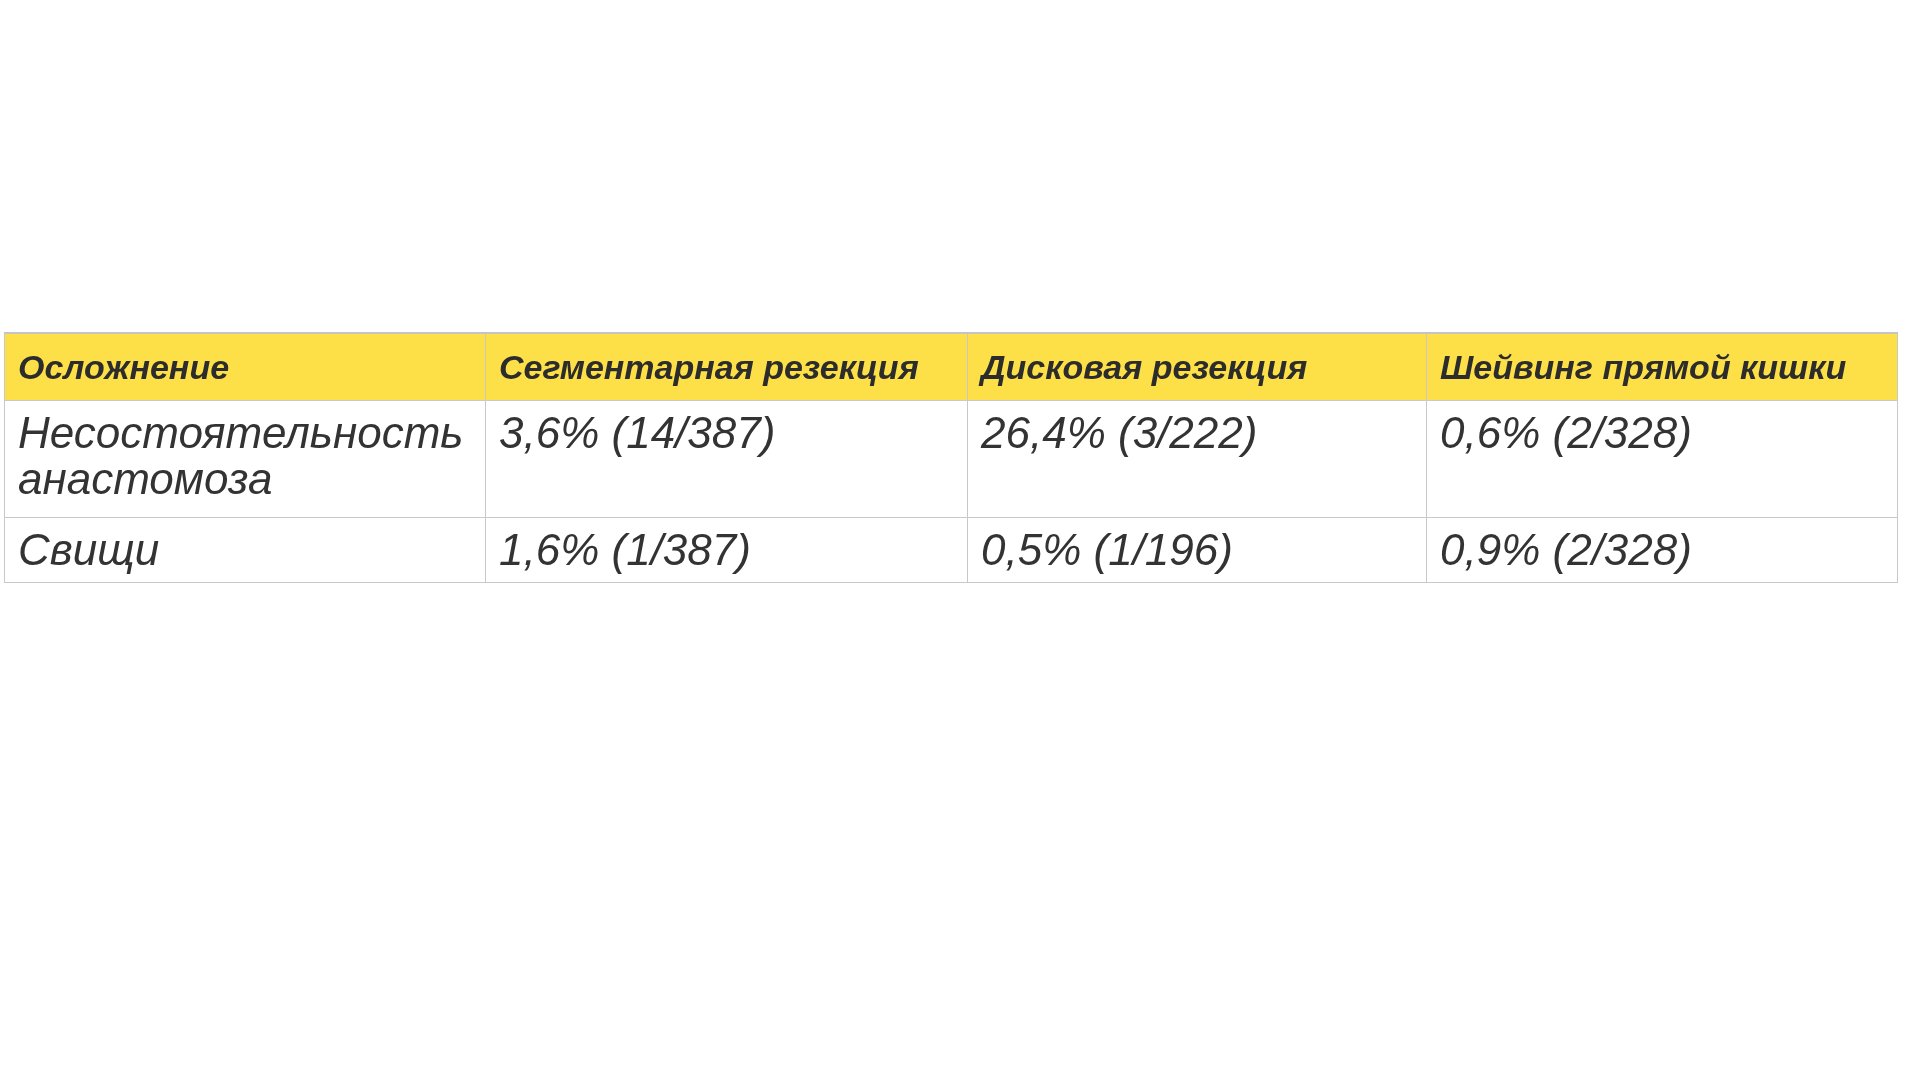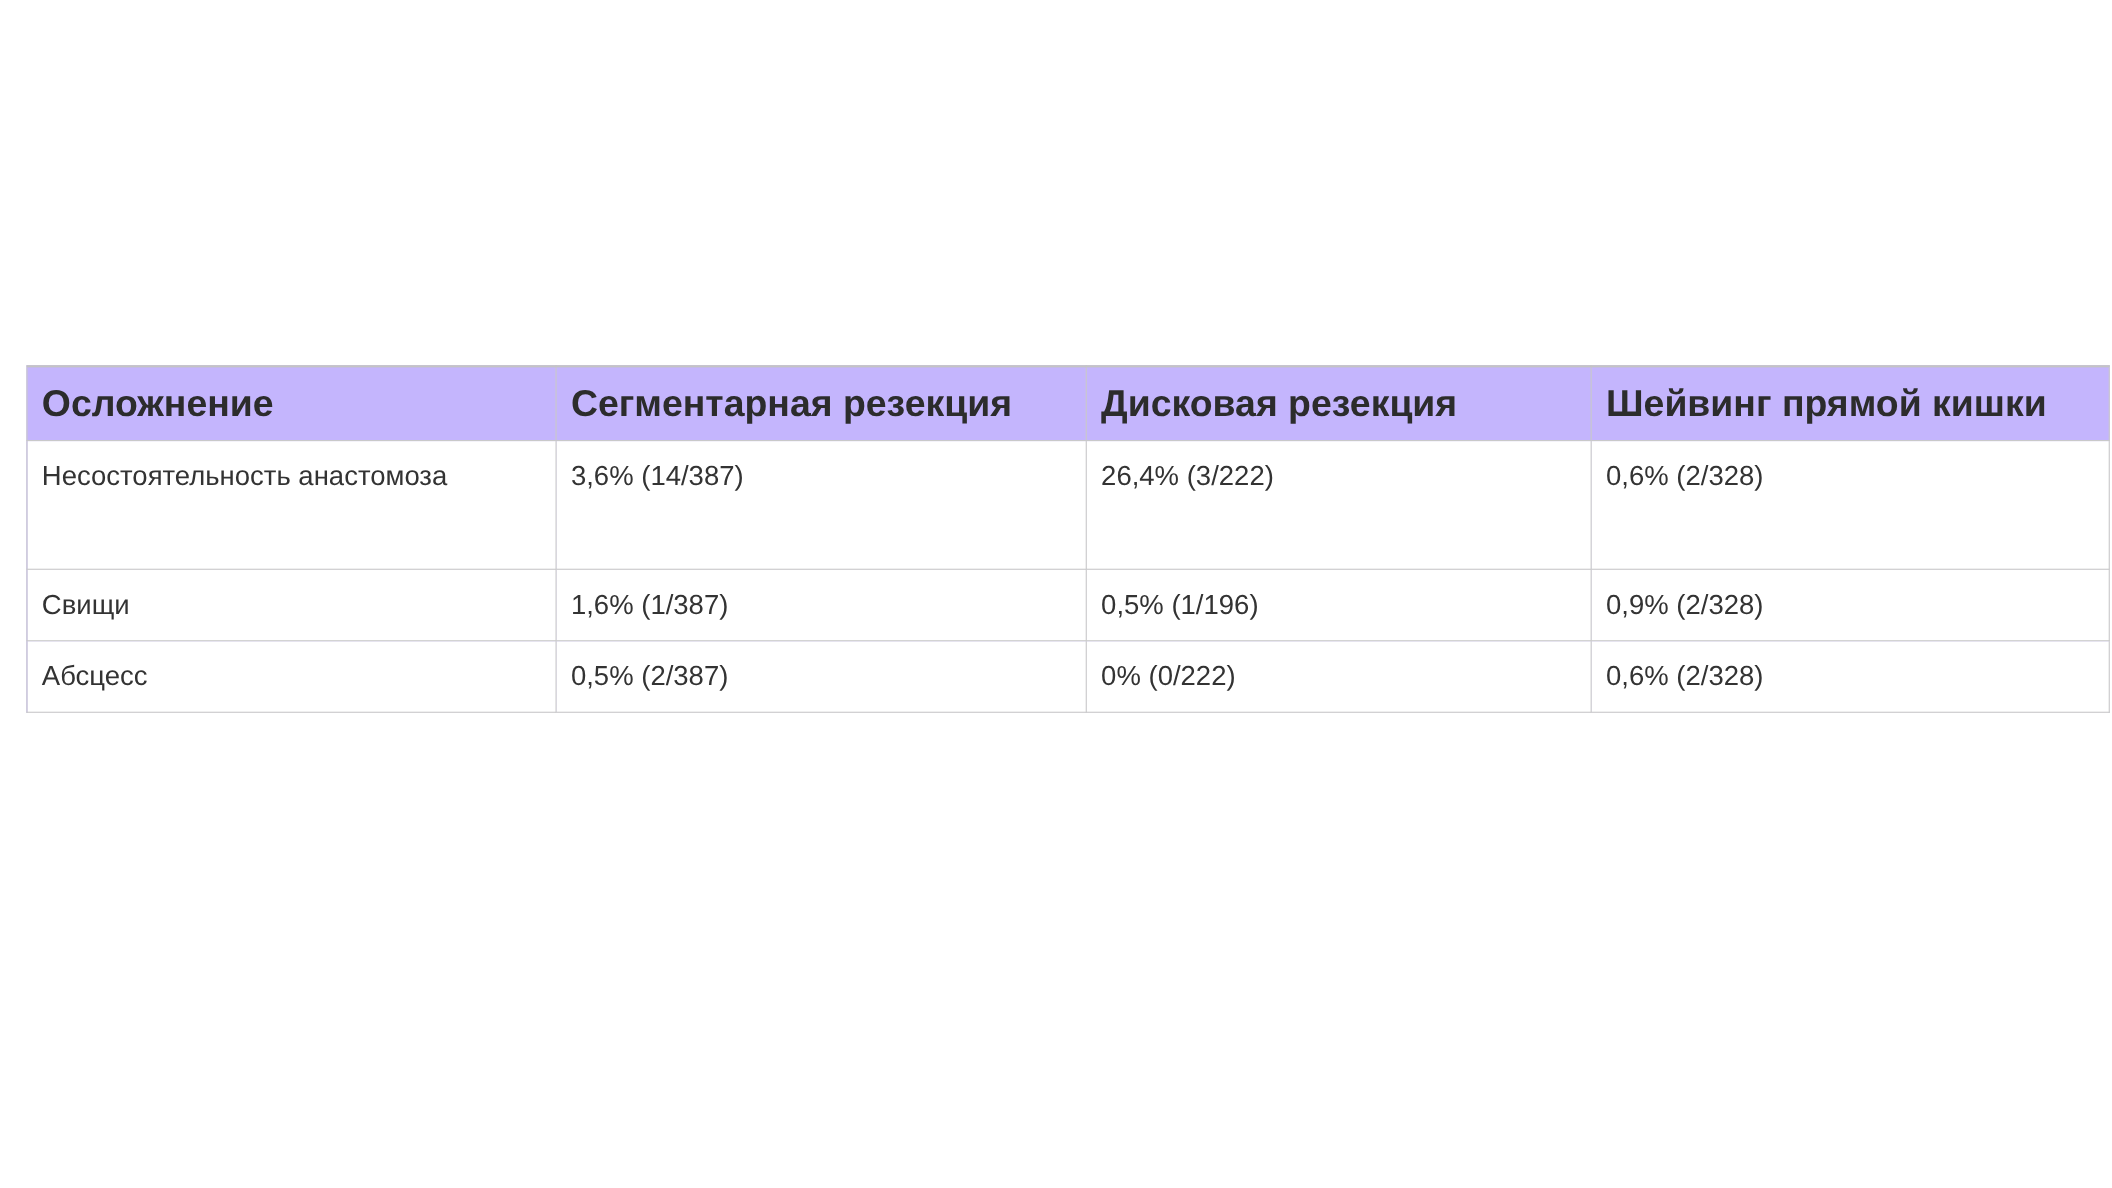--- a/index.html
+++ b/index.html
@@ -7,26 +7,27 @@
   .screen {
     position: relative;
     width: 1920px;
     height: 1080px;
     background: #ffffff;
     font-family: "Liberation Sans", "DejaVu Sans", sans-serif;
     overflow: hidden;
   }
   table.data-table {
     position: absolute;
-    left: 24px;
+    left: 4px;
     top: 332px;
     width: 1893px;
     border-collapse: collapse;
     table-layout: fixed;
-    background: #c4b5fd;
+    background: #fde047;
+    font-style: italic;
   }
   table.data-table, table.data-table th, table.data-table td {
     border: 1px solid #c9c9c9;
   }
   table.data-table { border-top: 2px solid #c4c4c4; }
   col.c1 { width: 481px; }
   col.c2 { width: 482px; }
   col.c3 { width: 459px; }
   col.c4 { width: 471px; }
   th {
@@ -34,21 +35,21 @@
     font-weight: bold;
     font-size: 34px;
     line-height: 46px;
     color: #2c2c2c;
     padding: 10px 16px 10px 13px;
     vertical-align: middle;
     white-space: nowrap;
     overflow: hidden;
   }
   td {
-    font-size: 25px;
+    font-size: 44px;
     line-height: 46px;
     color: #333333;
     padding: 9px 16px 9px 13px;
     vertical-align: top;
     background: #ffffff;
   }
   tr.tall-row td { height: 117px; }
 </style>
 </head>
 <body>
@@ -75,21 +76,15 @@
         <td>3,6% (14/387)</td>
         <td>26,4% (3/222)</td>
         <td>0,6% (2/328)</td>
       </tr>
       <tr>
         <td>Свищи</td>
         <td>1,6% (1/387)</td>
         <td>0,5% (1/196)</td>
         <td>0,9% (2/328)</td>
       </tr>
-      <tr>
-        <td>Абсцесс</td>
-        <td>0,5% (2/387)</td>
-        <td>0% (0/222)</td>
-        <td>0,6% (2/328)</td>
-      </tr>
     </tbody>
   </table>
 </div>
 
 </body></html>

